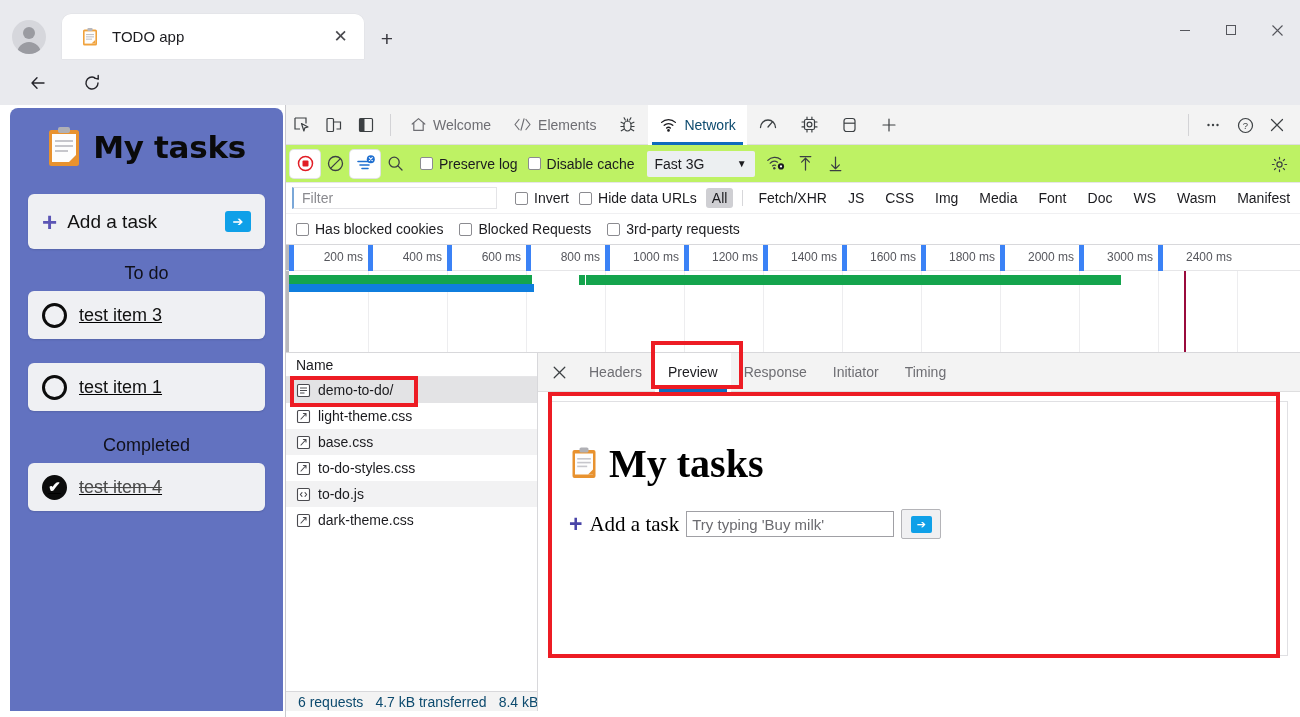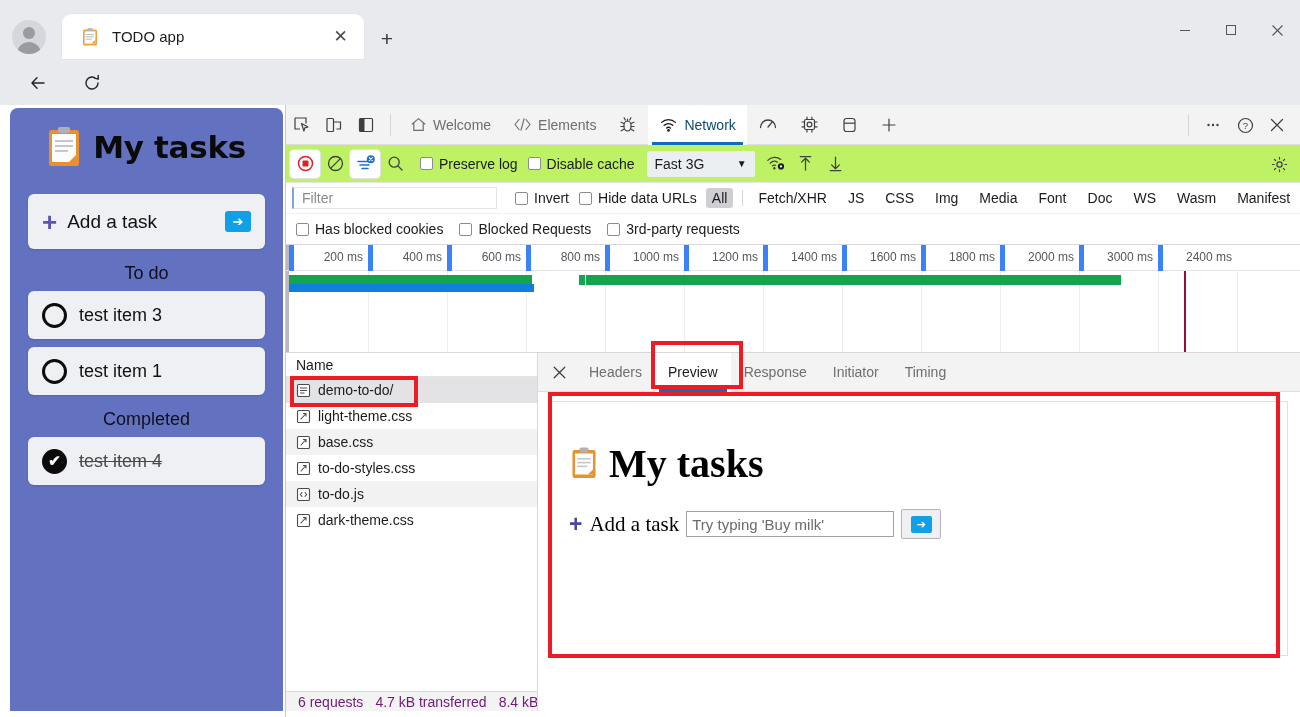--- a/index.html
+++ b/index.html
@@ -127,24 +127,25 @@
   .arrow-btn {
     width: 26px; height: 21px; border-radius: 3px; background: #0fa0e8;
     display: flex; align-items: center; justify-content: center;
     color: #fff; font-size: 13px; line-height: 1;
   }
   .section-label {
     text-align: center; font-size: 18px; color: #10101a;
     margin-top: 14px; margin-bottom: 7px;
   }
   .task-item {
-    margin: 0 18px 8px 18px; height: 48px;
+    margin: 0 18px 24px 18px; height: 48px;
     background: #eff0f3; border-radius: 6px;
     display: flex; align-items: center; padding: 16px 14px;
     box-shadow: 0 1px 2px rgba(0,0,0,0.12);
+    text-decoration: underline;
   }
   .task-circle {
     width: 25px; height: 25px; border-radius: 50%;
     border: 3px solid #0c0c0c; flex: none; margin-right: 12px;
   }
   .task-circle.done {
     background: #0c0c0c; border-color: #0c0c0c;
     display: flex; align-items: center; justify-content: center;
     color: #fff; font-size: 15px; font-weight: bold;
   }
@@ -271,21 +272,21 @@
     height: 26px; display: flex; align-items: center; padding-left: 10px; gap: 7px;
   }
   .rl-row.odd { background: #f2f2f3; }
   .rl-row.sel { background: #e3e3e5; }
   .rl-name { font-size: 14px; color: #1b1b1f; white-space: nowrap; }
   .fileicon { width: 15px; height: 15px; flex: none; }
   .dt-status {
     position: absolute; left: 0; top: 586px; width: 252px; height: 20px;
     background: #f3f3f3; border-top: 1px solid #d8d8db; border-right: 1px solid #d8d8db;
     display: flex; align-items: center; padding-left: 12px;
-    font-size: 14px; color: #701a75; white-space: nowrap; overflow: hidden;
+    font-size: 14px; color: #0c4a6e; white-space: nowrap; overflow: hidden;
   }
   .dt-status span { margin-right: 12px; }
 
   
   .dt-detail {
     position: absolute; left: 252px; top: 248px; width: 763px; height: 365px;
     background: #fff;
   }
   .dtl-tabs {
     height: 39px; display: flex; align-items: center;

